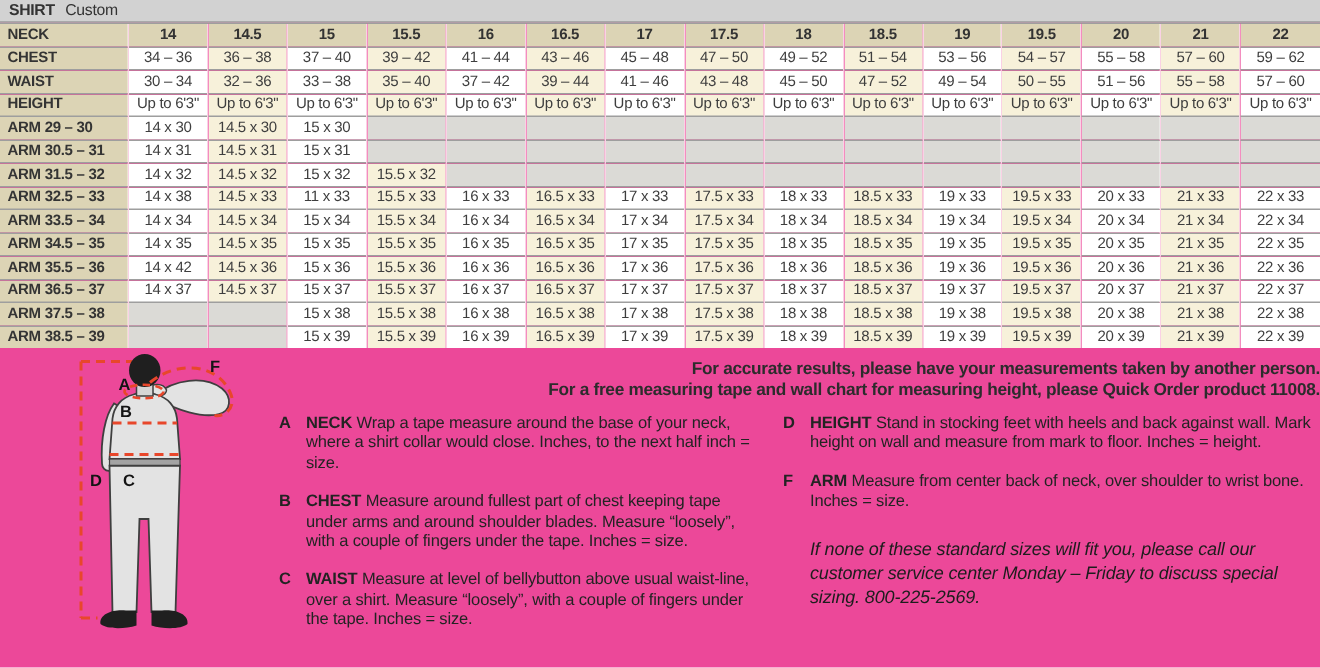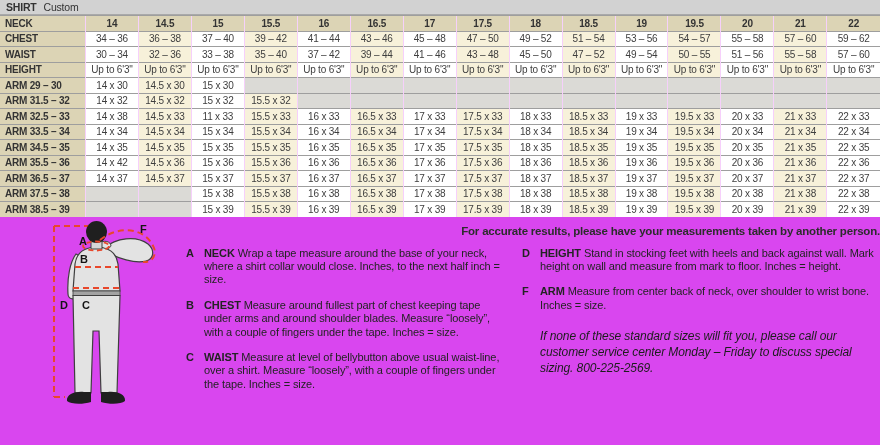--- a/index.html
+++ b/index.html
@@ -1,16 +1,16 @@
 <!DOCTYPE html>
 <html><head>
 <meta charset="utf-8">
 <style>
   html,body{margin:0;padding:0;background:#fff;}
-  .page{position:relative;width:880px;height:445px;font-family:"Liberation Sans",sans-serif;color:#3b3b3b;overflow:hidden;background:#d946ef;}
+  .page{position:relative;width:880px;height:445px;font-family:"Liberation Sans",sans-serif;color:#3b3b3b;overflow:hidden;background:#ec4899;}
   
   .topbar{height:14px;background:#d2d2d2;border-bottom:1px solid #a9a9a9;display:flex;align-items:center;padding-left:6px;font-size:10.5px;letter-spacing:-0.2px;color:#333;}
   .topbar .t1{font-weight:bold;margin-right:7px;}
   
   table.size-table{border-collapse:collapse;table-layout:fixed;width:880px;}
   table.size-table td{height:14.5px;padding:0;font-size:10px;letter-spacing:-0.2px;text-align:center;border-top:1px solid #9e9e9e;white-space:nowrap;overflow:hidden;color:#3e3e3e;background:#fff;border-left:1px solid rgba(255,255,255,0.75);}
   table.size-table td.lbl{width:80px;text-align:left;padding-left:5px;font-weight:bold;background:#dcd4b5;color:#343434;border-left:none;}
   table.size-table tr.hdr td{background:#dcd4b5;font-weight:bold;color:#333;}
   table.size-table td.alt{background:#f7f1da;}
   table.size-table td.empty{background:#dbdad6;}
@@ -124,20 +124,38 @@
           <td class="empty"></td>
           <td class="empty"></td>
           <td class="empty"></td>
           <td class="empty"></td>
           <td class="empty"></td>
           <td class="empty"></td>
           <td class="empty"></td>
           <td class="empty"></td>
         </tr>
         <tr>
+          <td class="lbl">ARM 30.5 – 31</td>
+          <td class="">14 x 31</td>
+          <td class="alt">14.5 x 31</td>
+          <td class="">15 x 31</td>
+          <td class="empty"></td>
+          <td class="empty"></td>
+          <td class="empty"></td>
+          <td class="empty"></td>
+          <td class="empty"></td>
+          <td class="empty"></td>
+          <td class="empty"></td>
+          <td class="empty"></td>
+          <td class="empty"></td>
+          <td class="empty"></td>
+          <td class="empty"></td>
+          <td class="empty"></td>
+        </tr>
+        <tr>
           <td class="lbl">ARM 31.5 – 32</td>
           <td class="">14 x 32</td>
           <td class="alt">14.5 x 32</td>
           <td class="">15 x 32</td>
           <td class="alt">15.5 x 32</td>
           <td class="empty"></td>
           <td class="empty"></td>
           <td class="empty"></td>
           <td class="empty"></td>
           <td class="empty"></td>
@@ -322,20 +340,21 @@
           <text x="34" y="42">B</text>
           <text x="36" y="88">C</text>
           <text x="14" y="88">D</text>
           <text x="94" y="12">F</text>
         </g>
       </svg>
     </div>
 
     <div class="intro">
       <div>For accurate results, please have your measurements taken by another person.</div>
+      <div>For a free measuring tape and wall chart for measuring height, please Quick Order product 11008.</div>
     </div>
 
     <div class="cols">
       <div class="col-left" id="instr-col-left">
           <div class="instr">
             <span class="letter">A</span>
             <div class="body"><span class="term">NECK </span><span>Wrap a tape measure around the base of your neck, where a shirt collar would close. Inches, to the next half inch = size.</span></div>
           </div>
           <div class="instr">
             <span class="letter">B</span>

